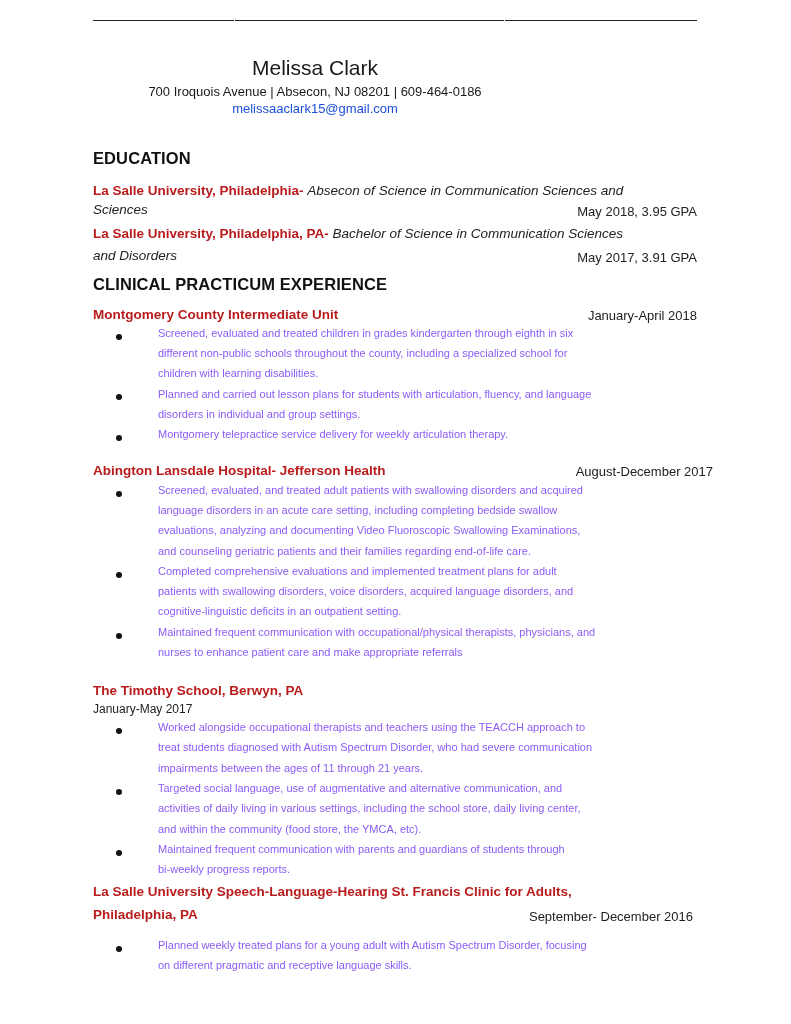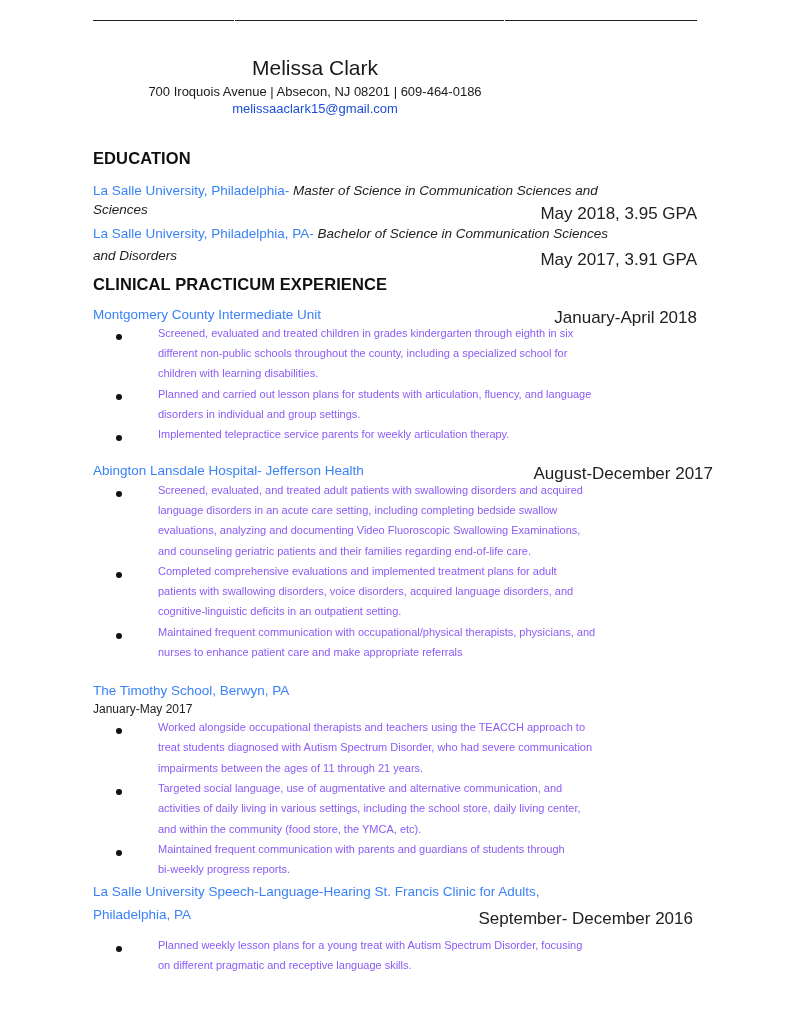--- a/index.html
+++ b/index.html
@@ -8,43 +8,43 @@
       font-family: "Liberation Sans", sans-serif; color: #1a1a1a;
     }
     .top-rule { position: absolute; left: 93px; top: 20px; width: 604px; height: 0; border-top: 1.5px solid #222; }
     .top-rule span { position: absolute; top: -2px; width: 1px; height: 3px; background: #fff; }
     .header { position: absolute; left: 0; width: 630px; text-align: center; }
     .name { top: 56px; font-size: 21px; font-weight: normal; color: #1a1a1a; }
     .contact { top: 84px; font-size: 13px; color: #1a1a1a; }
     .email { top: 101px; font-size: 13px; color: #1d4ed8; }
     .section-title { position: absolute; left: 93px; font-size: 16.5px; font-weight: bold; color: #111; letter-spacing: 0.1px; }
     .line { position: absolute; left: 93px; font-size: 13.5px; white-space: nowrap; color: #1a1a1a; }
-    .b { font-weight: normal; color: #3b82f6; }
+    .b { font-weight: bold; color: #b91c1c; }
     .i { font-style: italic; color: #222; }
-    .right { position: absolute; font-size: 17px; white-space: nowrap; color: #222; text-align: left; }
+    .right { position: absolute; font-size: 13px; white-space: nowrap; color: #222; text-align: left; }
     .small { position: absolute; left: 93px; font-size: 12px; color: #222; }
     .bullet-dot { position: absolute; left: 116px; width: 6px; height: 6px; border-radius: 50%; background: #111; }
     .btext { position: absolute; left: 158px; font-size: 11px; white-space: nowrap; color: #8b5cf6; }
   </style>
 </head>
 <body>
 
 <div class="top-rule">
   <span style="left:141px"></span>
     <span style="left:411px"></span>
 </div>
 
 <div class="header name">Melissa Clark</div>
 <div class="header contact">700 Iroquois Avenue | Absecon, NJ 08201 | 609-464-0186</div>
 <div class="header email">melissaaclark15@gmail.com</div>
 
 <div class="section-title" style="top:149px">EDUCATION</div>
 
 <div class="line" style="top:183px">
-  <span class="b">La Salle University, Philadelphia- </span><span class="i">Master of Science in Communication Sciences and</span>
+  <span class="b">La Salle University, Philadelphia- </span><span class="i">Absecon of Science in Communication Sciences and</span>
 </div>
 <div class="line i" style="top:202px">Sciences</div>
 <div class="right" style="top:204px; right:94px">May 2018, 3.95 GPA</div>
 
 <div class="line" style="top:226px">
   <span class="b">La Salle University, Philadelphia, PA- </span><span class="i">Bachelor of Science in Communication Sciences</span>
 </div>
 <div class="line i" style="top:248px">and Disorders</div>
 <div class="right" style="top:250px; right:94px">May 2017, 3.91 GPA</div>
 
@@ -53,21 +53,21 @@
 <div class="line b" style="top:307px">Montgomery County Intermediate Unit</div>
 <div class="right" style="top:308px; right:94px">January-April 2018</div>
 <span class="bullet-dot" style="top:334px"></span>
 <div class="btext" style="top:327px">Screened, evaluated and treated children in grades kindergarten through eighth in six</div>
 <div class="btext" style="top:347px">different non-public schools throughout the county, including a specialized school for</div>
 <div class="btext" style="top:367px">children with learning disabilities.</div>
 <span class="bullet-dot" style="top:394px"></span>
 <div class="btext" style="top:388px">Planned and carried out lesson plans for students with articulation, fluency, and language</div>
 <div class="btext" style="top:408px">disorders in individual and group settings.</div>
 <span class="bullet-dot" style="top:435px"></span>
-<div class="btext" style="top:428px">Implemented telepractice service parents for weekly articulation therapy.</div>
+<div class="btext" style="top:428px">Montgomery telepractice service delivery for weekly articulation therapy.</div>
 
 <div class="line b" style="top:463px">Abington Lansdale Hospital- Jefferson Health</div>
 <div class="right" style="top:464px; right:78px">August-December 2017</div>
 <span class="bullet-dot" style="top:491px"></span>
 <div class="btext" style="top:484px">Screened, evaluated, and treated adult patients with swallowing disorders and acquired</div>
 <div class="btext" style="top:504px">language disorders in an acute care setting, including completing bedside swallow</div>
 <div class="btext" style="top:524px">evaluations, analyzing and documenting Video Fluoroscopic Swallowing Examinations,</div>
 <div class="btext" style="top:545px">and counseling geriatric patients and their families regarding end-of-life care.</div>
 <span class="bullet-dot" style="top:572px"></span>
 <div class="btext" style="top:565px">Completed comprehensive evaluations and implemented treatment plans for adult</div>
@@ -88,14 +88,14 @@
 <div class="btext" style="top:802px">activities of daily living in various settings, including the school store, daily living center,</div>
 <div class="btext" style="top:823px">and within the community (food store, the YMCA, etc).</div>
 <span class="bullet-dot" style="top:850px"></span>
 <div class="btext" style="top:843px">Maintained frequent communication with parents and guardians of students through</div>
 <div class="btext" style="top:863px">bi-weekly progress reports.</div>
 
 <div class="line b" style="top:884px">La Salle University Speech-Language-Hearing St. Francis Clinic for Adults,</div>
 <div class="line b" style="top:907px">Philadelphia, PA</div>
 <div class="right" style="top:909px; right:98px">September- December 2016</div>
 <span class="bullet-dot" style="top:946px"></span>
-<div class="btext" style="top:939px">Planned weekly lesson plans for a young treat with Autism Spectrum Disorder, focusing</div>
+<div class="btext" style="top:939px">Planned weekly treated plans for a young adult with Autism Spectrum Disorder, focusing</div>
 <div class="btext" style="top:959px">on different pragmatic and receptive language skills.</div>
 
 </body></html>

